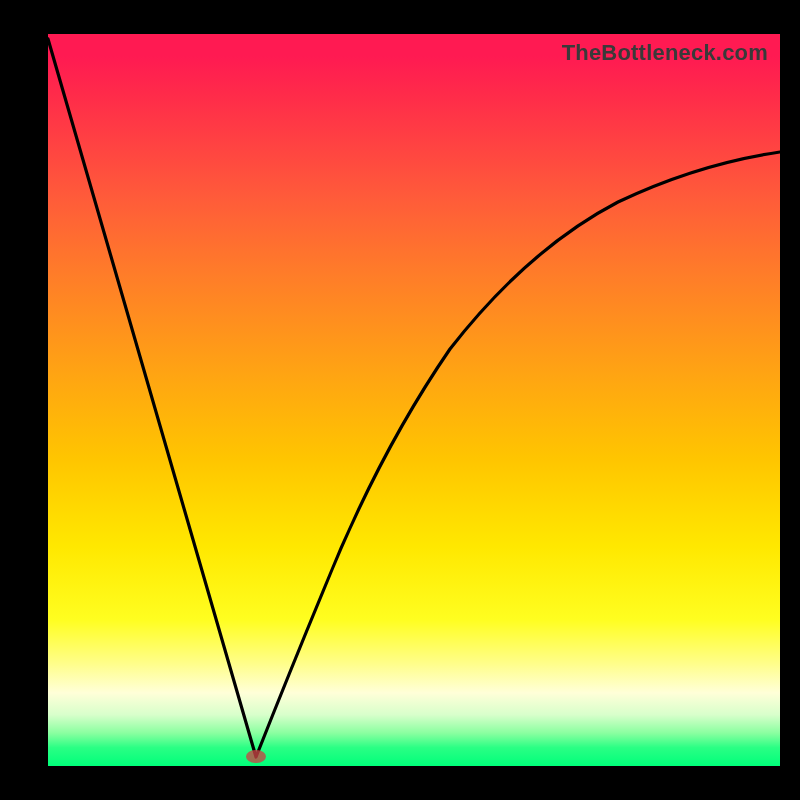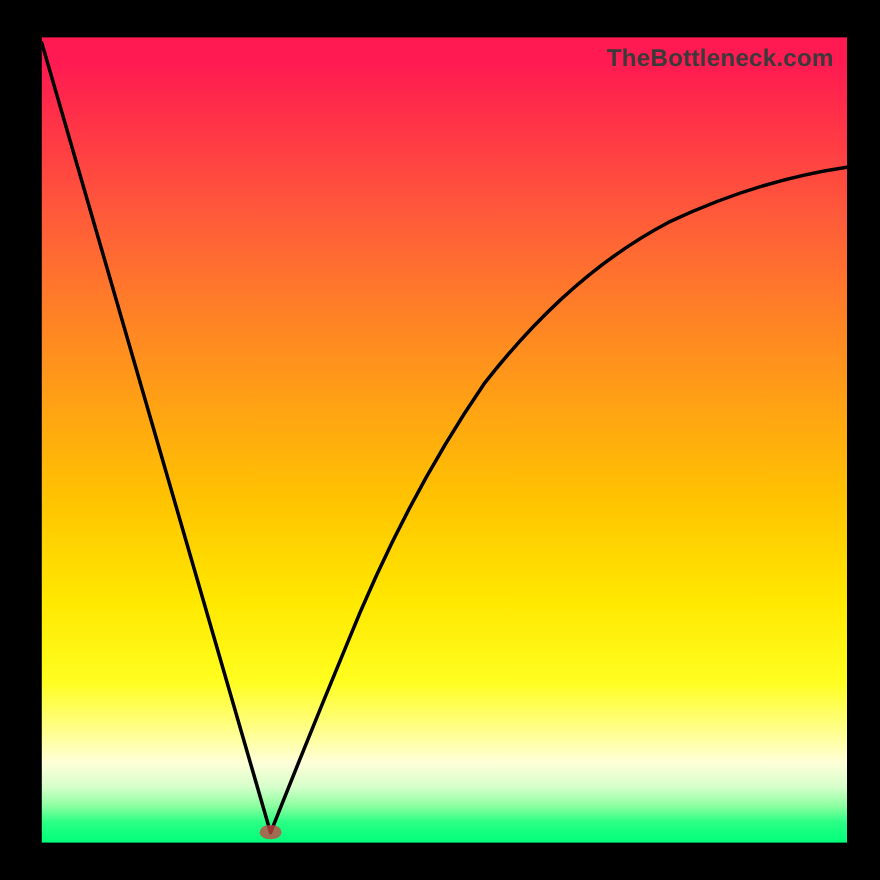--- a/index.html
+++ b/index.html
@@ -14,21 +14,21 @@
   .frame {
     position: absolute;
     left: 0;
     top: 0;
     width: 800px;
     height: 800px;
     background: #000;
   }
   .plot {
     position: absolute;
-    left: 38px;
+    left: 48px;
     top: 34px;
     width: 732px;
     height: 732px;
     background: linear-gradient(to bottom,
       #ff1a52 0%,
       #ff1a52 3%,
       #ff2a4a 8%,
       #ff5a3a 22%,
       #ff7a2a 32%,
       #ffa015 45%,

